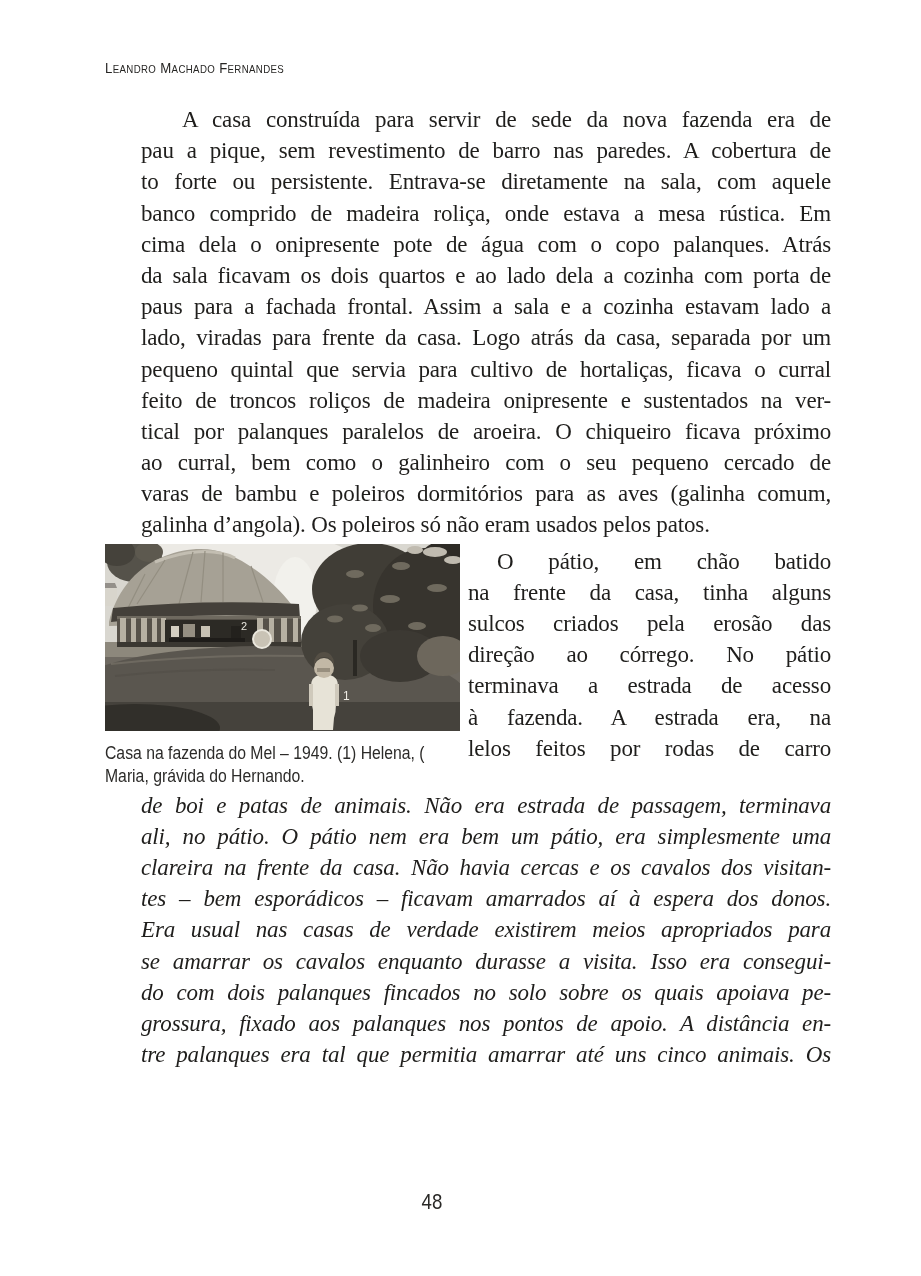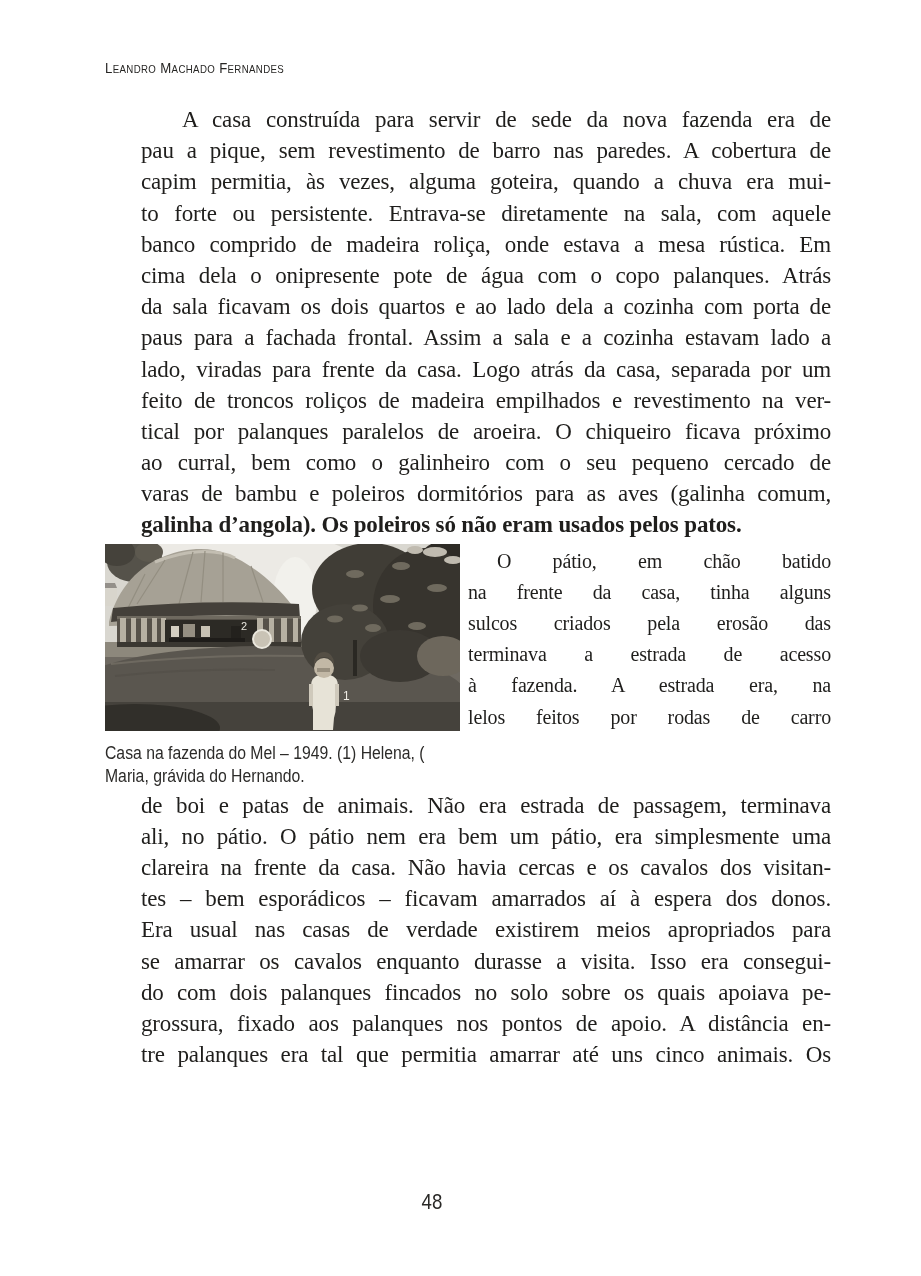--- a/index.html
+++ b/index.html
@@ -34,21 +34,21 @@
     letter-spacing:-.15px;
     margin-left:36px;
   }
   .para1{margin-top:27px;}
   .tline{
     height:31.2px;
     overflow:hidden;
     text-align:justify;
     text-align-last:justify;
   }
-  .tline.flush{text-align-last:left;font-weight:bold;}
+  .tline.flush{text-align-last:left;}
   .tline.indent{text-indent:41px;}
   .photo-section{
     margin-top:3px;
     display:flex;
     align-items:flex-start;
   }
   .photo-block{
     margin:0;
     width:355px;
     flex:0 0 355px;
@@ -66,26 +66,26 @@
   .caption .tline{
     height:23px;
     line-height:23px;
     text-align:left;
     text-align-last:left;
     white-space:nowrap;
   }
   .col{
     flex:1 1 auto;
     padding-top:2px;
-    font-size:20px;
+    font-size:23px;
     line-height:31.2px;
     letter-spacing:-.15px;
   }
   .col .tline.indent{text-indent:29px;}
-  .para2{margin-top:2px;}
+  .para2{margin-top:2px;font-style:italic;}
   .folio{
     position:absolute;
     left:410px;top:1189px;
     width:44px;
     text-align:center;
     font-family:"Liberation Sans", sans-serif;
     font-size:22px;
     color:#2a2927;
     transform:scaleX(.85);
   }
@@ -94,28 +94,28 @@
 <body>
 
 <div class="page">
   <div class="content">
 
     <div class="running-header">Leandro Machado Fernandes</div>
 
     <div class="para para1">
         <div class="tline indent">A casa construída para servir de sede da nova fazenda era de</div>
         <div class="tline">pau a pique, sem revestimento de barro nas paredes. A cobertura de</div>
-        <div class="tline">capim permitia, às vezes, alguma goteira, quando a chuva era mui-</div>
         <div class="tline">to forte ou persistente. Entrava-se diretamente na sala, com aquele</div>
         <div class="tline">banco comprido de madeira roliça, onde estava a mesa rústica. Em</div>
         <div class="tline">cima dela o onipresente pote de água com o copo palanques. Atrás</div>
         <div class="tline">da sala ficavam os dois quartos e ao lado dela a cozinha com porta de</div>
         <div class="tline">paus para a fachada frontal. Assim a sala e a cozinha estavam lado a</div>
         <div class="tline">lado, viradas para frente da casa. Logo atrás da casa, separada por um</div>
-        <div class="tline">feito de troncos roliços de madeira empilhados e revestimento na ver-</div>
+        <div class="tline">pequeno quintal que servia para cultivo de hortaliças, ficava o curral</div>
+        <div class="tline">feito de troncos roliços de madeira onipresente e sustentados na ver-</div>
         <div class="tline">tical por palanques paralelos de aroeira. O chiqueiro ficava próximo</div>
         <div class="tline">ao curral, bem como o galinheiro com o seu pequeno cercado de</div>
         <div class="tline">varas de bambu e poleiros dormitórios para as aves (galinha comum,</div>
         <div class="tline flush">galinha d’angola). Os poleiros só não eram usados pelos patos.</div>
       </div>
 
     <div class="photo-section">
 
       <figure class="photo-block">
         <svg class="photo-frame" viewBox="0 0 355 187" xmlns="http://www.w3.org/2000/svg" aria-hidden="true">
@@ -209,20 +209,21 @@
         <figcaption class="caption">
             <div class="tline">Casa na fazenda do Mel – 1949. (1) Helena, (2)</div>
             <div class="tline">Maria, grávida do Hernando.</div>
           </figcaption>
       </figure>
 
       <div class="col">
           <div class="tline indent">O pátio, em chão batido</div>
           <div class="tline">na frente da casa, tinha alguns</div>
           <div class="tline">sulcos criados pela erosão das</div>
+          <div class="tline">direção ao córrego. No pátio</div>
           <div class="tline">terminava a estrada de acesso</div>
           <div class="tline">à fazenda. A estrada era, na</div>
           <div class="tline">lelos feitos por rodas de carro</div>
         </div>
     </div>
 
     <div class="para para2">
         <div class="tline">de boi e patas de animais. Não era estrada de passagem, terminava</div>
         <div class="tline">ali, no pátio. O pátio nem era bem um pátio, era simplesmente uma</div>
         <div class="tline">clareira na frente da casa. Não havia cercas e os cavalos dos visitan-</div>

